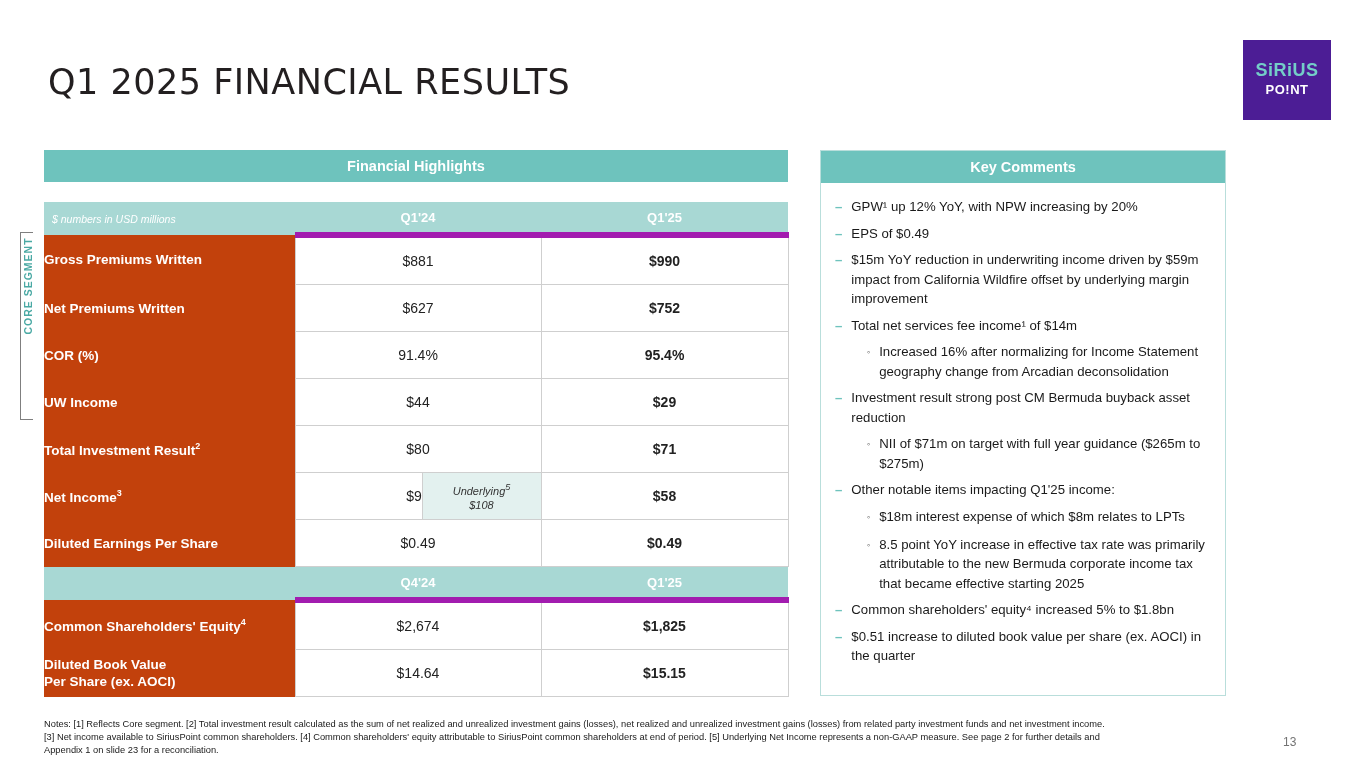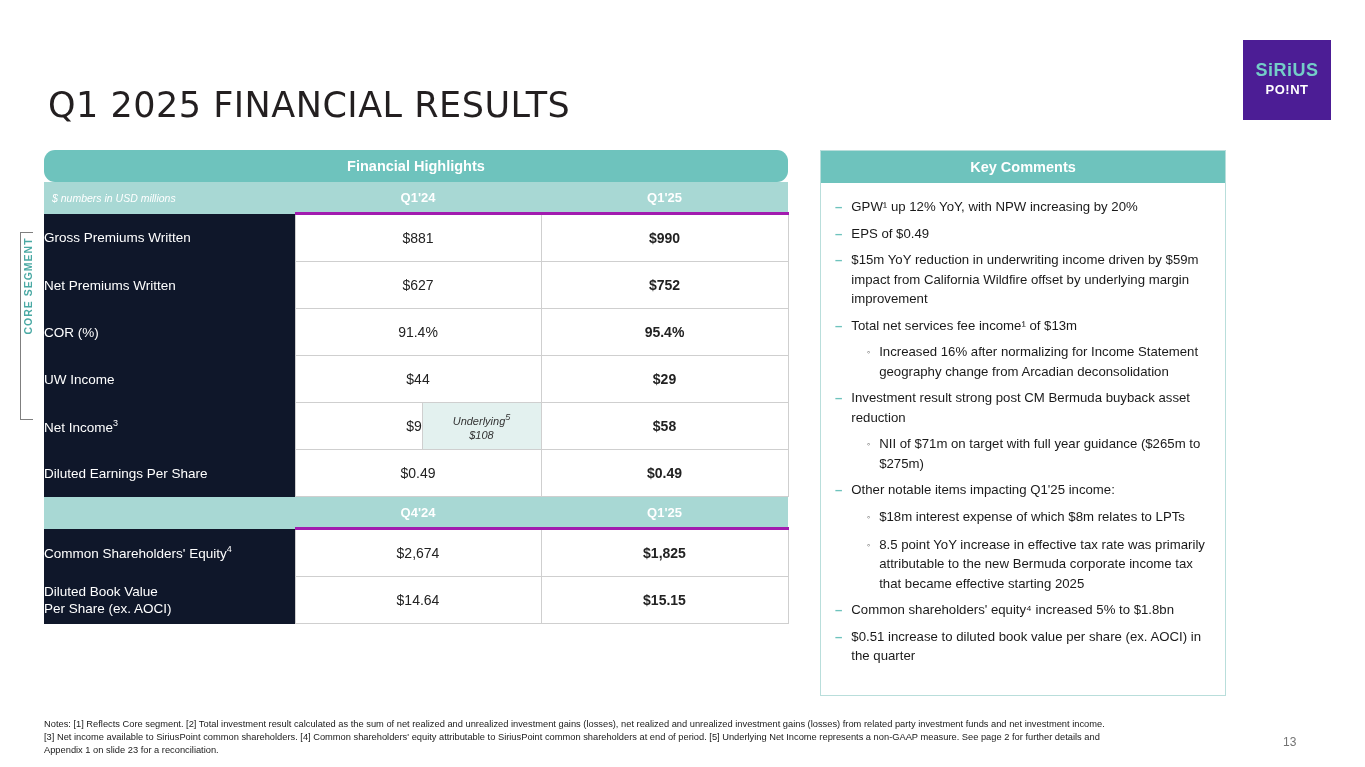--- a/index.html
+++ b/index.html
@@ -12,21 +12,20 @@
     overflow:hidden;
   }
   .slide{position:relative;width:1365px;height:767px;}
 
   
   .title{
     position:absolute;left:48px;top:62px;
     font-size:35px;font-weight:400;letter-spacing:0.5px;
     color:#231f20;
     font-family:"DejaVu Sans", sans-serif;
-    margin-top:23px;
   }
 
   
   .logo{
     position:absolute;left:1243px;top:40px;width:88px;height:80px;
     background:#4c1d95;
     display:flex;flex-direction:column;align-items:center;justify-content:center;
   }
   .logo .l1{color:#74cdc8;font-size:18px;font-weight:700;letter-spacing:0.5px;line-height:19px;}
   .logo .l2{color:#ffffff;font-size:13px;font-weight:700;letter-spacing:0.5px;line-height:19px;}
@@ -45,47 +44,47 @@
     text-align:center;
   }
 
   
   .fh{
     position:absolute;left:44px;top:150px;width:744px;
   }
   .fh-header{
     background:#6ec3bd;color:#ffffff;
     height:32px;line-height:32px;text-align:center;
-    font-size:14.5px;font-weight:700;border-radius:11px;
-  }
-  .fh-table{width:100%;border-collapse:collapse;table-layout:fixed;}
+    font-size:14.5px;font-weight:700;
+  }
+  .fh-table{width:100%;border-collapse:collapse;table-layout:fixed;margin-top:20px;}
   .fh-table td{padding:0;vertical-align:middle;}
 
   .col-label{width:251px;}
   .col-a{width:246px;}
   .col-b{width:247px;}
 
   .sub-head-row td{
     background:#a8d8d4;color:#ffffff;height:30px;
     font-size:13px;font-weight:700;text-align:center;
   }
   .sub-head-row td.lbl{
     background:#a8d8d4;color:#ffffff;font-style:italic;font-weight:400;
     font-size:10.5px;text-align:left;padding-left:8px;
   }
 
   .row-lbl{
-    background:#0f172a;color:#ffffff;font-size:13.5px;font-weight:400;
+    background:#c2410c;color:#ffffff;font-size:13.5px;font-weight:700;
     padding-left:8px;height:46px;
   }
   .cell{
     background:#ffffff;border:1px solid #cfcfcf;border-top:none;
     text-align:center;font-size:14px;height:46px;color:#222;
   }
-  .cell.first{border-top:3px solid #a21caf;}
+  .cell.first{border-top:6px solid #a21caf;}
   .cell.bold{font-weight:700;}
 
   .net-income-cell{position:relative;}
   .underlying{
     position:absolute;right:0;top:0;bottom:0;width:118px;
     background:#e3f1ef;border-left:1px solid #cfcfcf;
     display:flex;flex-direction:column;align-items:center;justify-content:center;
     font-style:italic;font-size:11px;color:#333;line-height:14px;
   }
 
@@ -178,20 +177,25 @@
           <td class="cell bold">95.4%</td>
         </tr>
 
         <tr>
           <td class="row-lbl">UW Income</td>
           <td class="cell">$44</td>
           <td class="cell bold">$29</td>
         </tr>
 
 
+        <tr>
+          <td class="row-lbl"><span>Total Investment Result</span><span class="sup">2</span></td>
+          <td class="cell">$80</td>
+          <td class="cell bold">$71</td>
+        </tr>
 
         <tr>
           <td class="row-lbl"><span>Net Income</span><span class="sup">3</span></td>
           <td class="cell net-income-cell">
             <span>$91</span>
             <span class="underlying">
               <span><span>Underlying</span><span class="sup">5</span></span>
               <span>$108</span>
             </span>
           </td>
@@ -238,21 +242,21 @@
       <div class="kc-item">
           <span class="dash">–</span>
           <span>EPS of $0.49</span>
         </div>
       <div class="kc-item">
           <span class="dash">–</span>
           <span>$15m YoY reduction in underwriting income driven by $59m impact from California Wildfire offset by underlying margin improvement</span>
         </div>
       <div class="kc-item">
           <span class="dash">–</span>
-          <span>Total net services fee income¹ of $13m</span>
+          <span>Total net services fee income¹ of $14m</span>
         </div>
       <div class="kc-sub">
           <span class="circ">◦</span>
           <span>Increased 16% after normalizing for Income Statement geography change from Arcadian deconsolidation</span>
         </div>
       <div class="kc-item">
           <span class="dash">–</span>
           <span>Investment result strong post CM Bermuda buyback asset reduction</span>
         </div>
       <div class="kc-sub">

